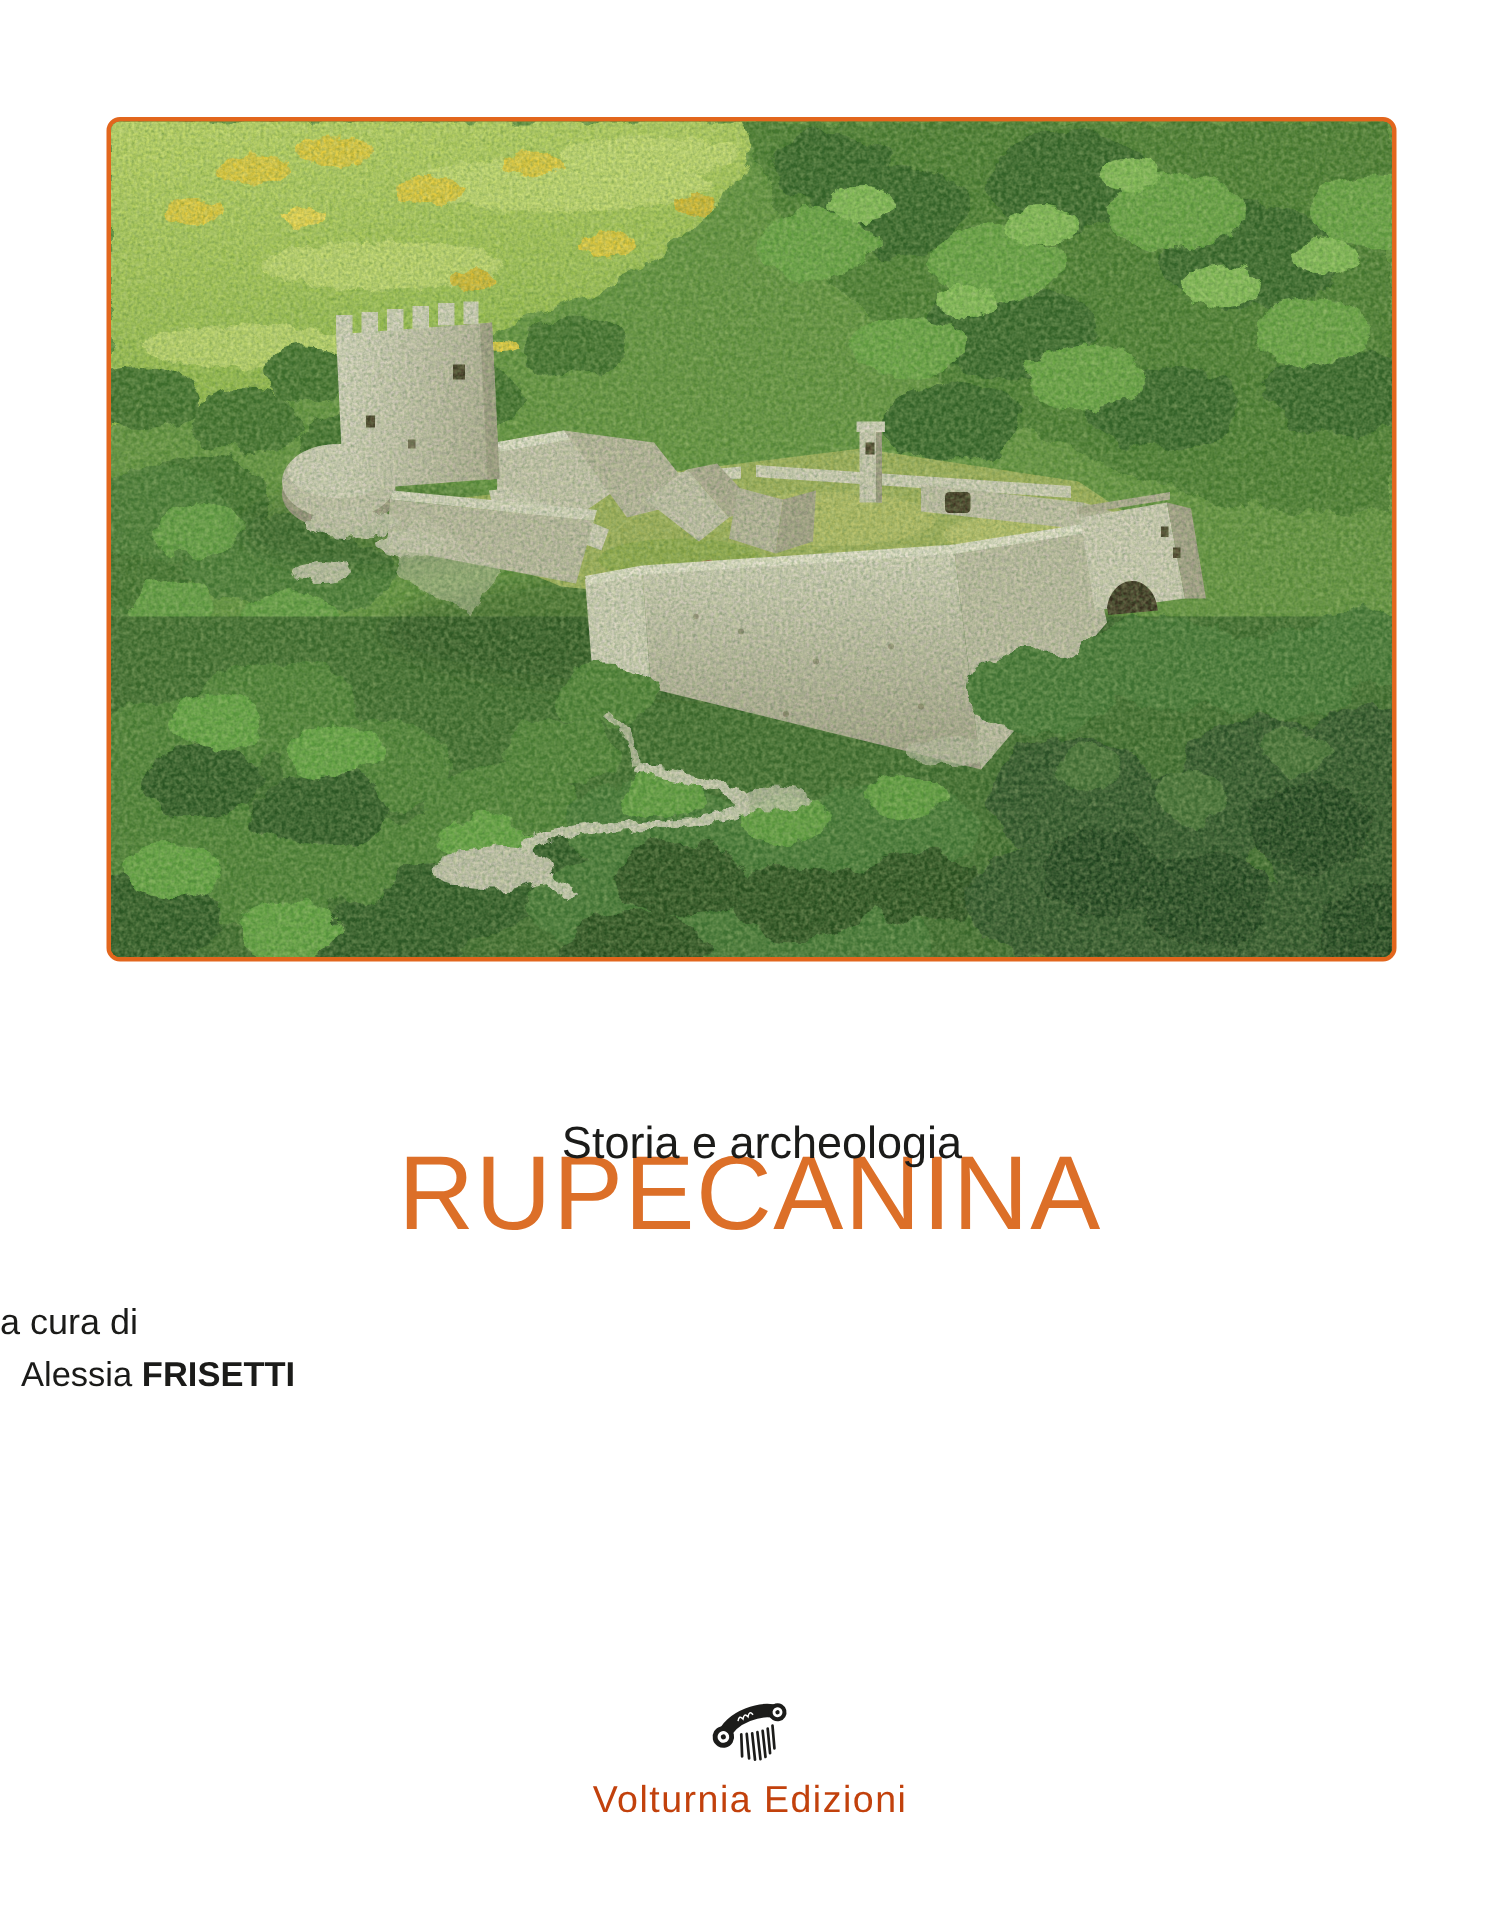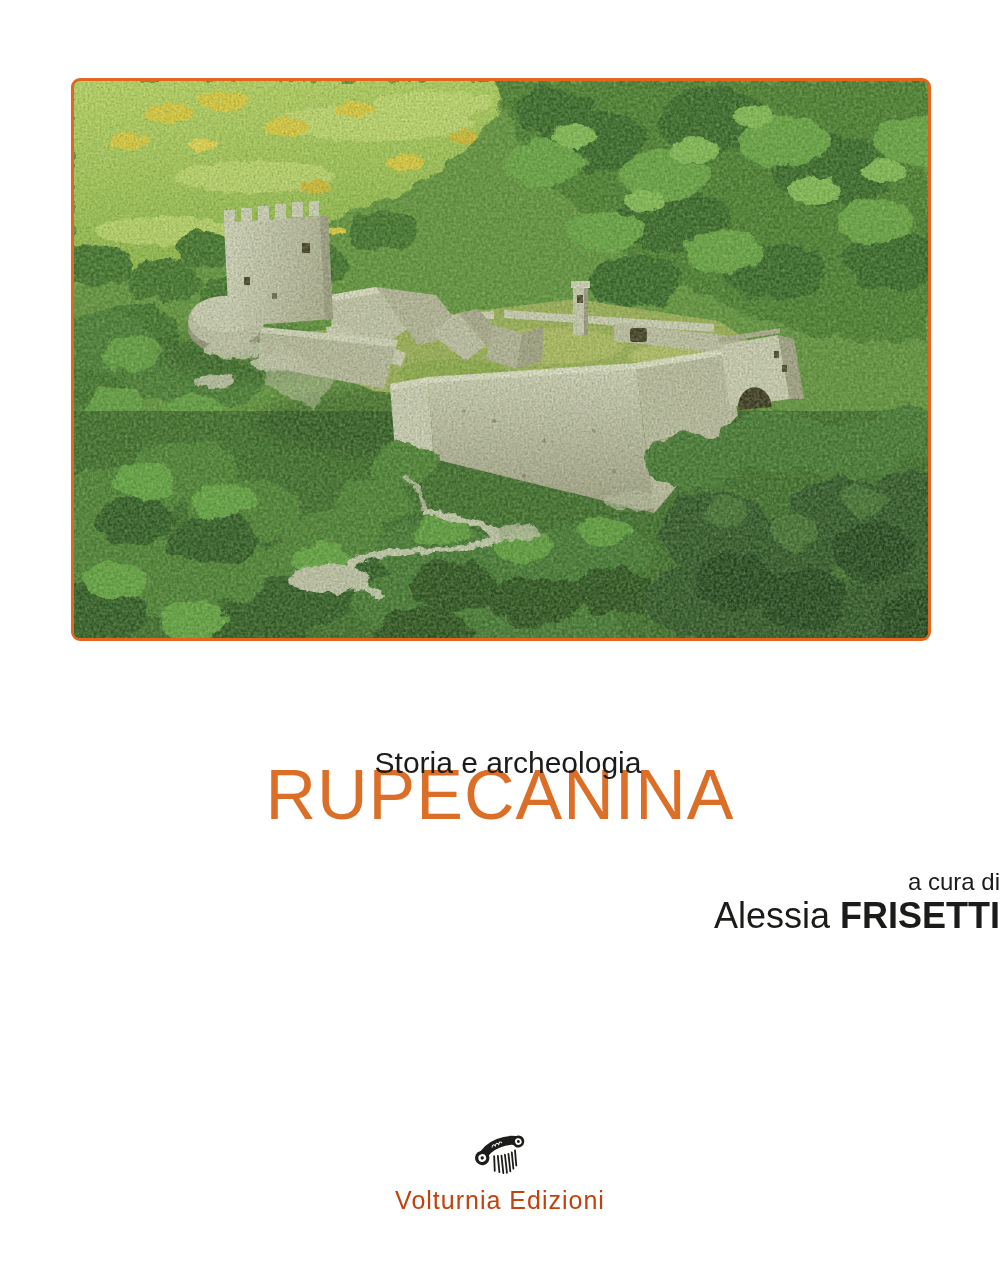--- a/index.html
+++ b/index.html
@@ -16,25 +16,25 @@
   .title{
     position:absolute;top:708px;left:0;right:0;text-align:center;
     font-size:70px;font-weight:400;letter-spacing:1px;color:#dc6f28;
     line-height:normal;
   }
   .subtitle{
     position:absolute;top:744px;left:16px;right:0;text-align:center;
     font-size:30px;line-height:37px;color:#1b1b19;font-weight:400;
   }
   .editor{
-    position:absolute;top:867px;left:0;right:0;text-align:right;
+    position:absolute;top:867px;left:0;right:0;text-align:left;
     color:#1b1b19;
   }
   .editor-prefix{font-size:24px;line-height:30px;}
-  .editor-name{font-size:36px;line-height:38px;}
+  .editor-name{font-size:23px;line-height:38px;padding-left:14px;}
   .editor-name strong{font-weight:700;}
   .publisher{
     position:absolute;top:1122px;left:0;right:0;text-align:center;color:#26261f;
   }
   .publisher-icon{width:60px;height:58px;display:block;margin:0 auto;}
   .publisher-name{font-size:25px;letter-spacing:1px;margin-top:6px;color:#c2410c;}
 </style>
 </head>
 <body>
 

